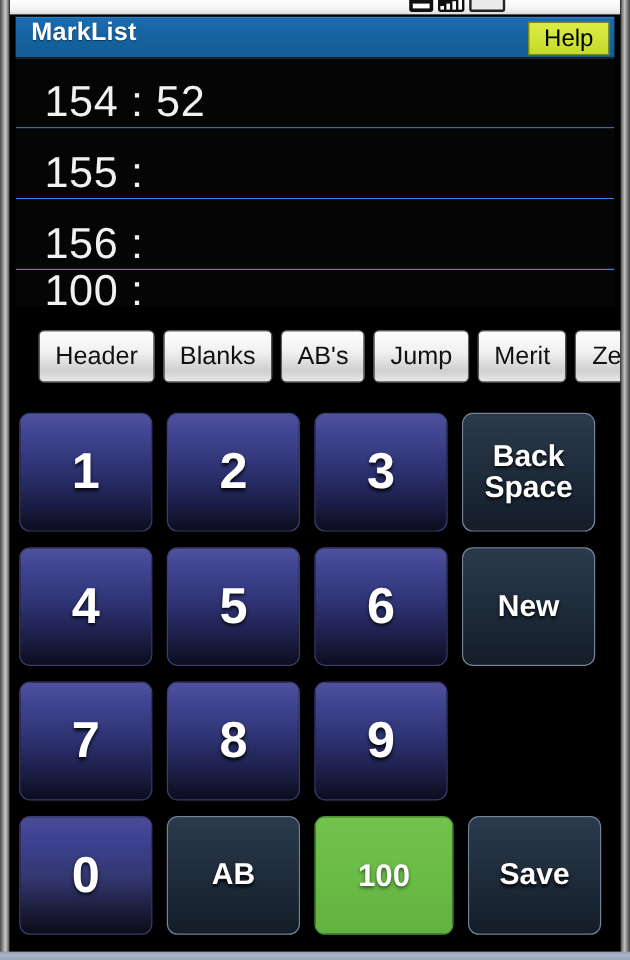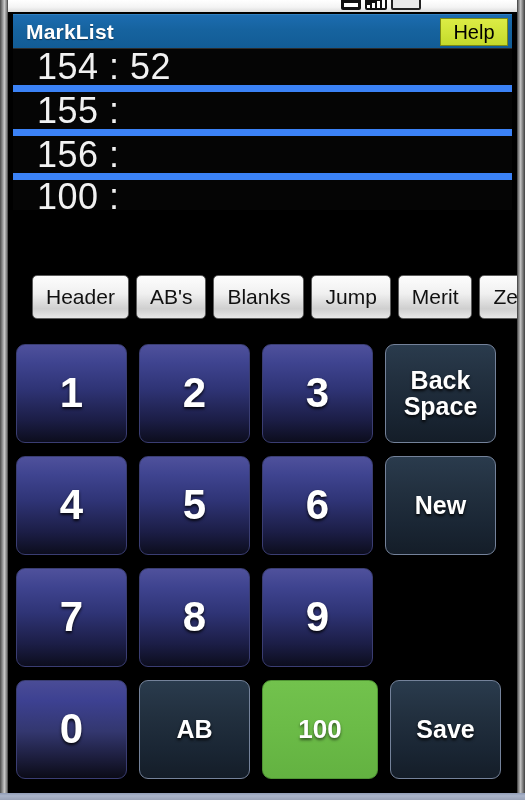--- a/index.html
+++ b/index.html
@@ -112,21 +112,20 @@
   
   #title-bar {
     position: absolute;
     left: 5px; top: 14px;
     width: 499px;
     height: 34px;
     background: linear-gradient(to bottom, #1c6cb0 0%, #16639f 45%, #125c96 100%);
     border-top: 1px solid #2e7fc0;
     box-sizing: border-box;
     display: flex;
-    align-items: center;
     overflow: hidden;
   }
   #app-title {
     color: #ffffff;
     font-size: 21px;
     font-weight: bold;
     margin-left: 13px;
     letter-spacing: 0.2px;
     text-shadow: 0 1px 1px rgba(0,0,0,0.45);
     white-space: nowrap;
@@ -153,24 +152,24 @@
   #list-area {
     position: absolute;
     left: 5px;
     top: 48px;
     width: 499px;
     height: 213px;
     background: #000;
     overflow: hidden;
   }
   .list-row {
-    height: 44px;
-    border-bottom: 7px solid #3b82f6;
-    display: flex;
-    align-items: center;
+    height: 59px;
+    border-bottom: 1px solid #3b82f6;
+    display: flex;
+    align-items: flex-end;
     box-sizing: border-box;
     background: #050505;
   }
   .list-row:first-child { border-top: 1px solid #2b2b2b; }
   .row-text {
     color: #f1f1f1;
     font-size: 36px;
     font-weight: normal;
     margin-left: 24px;
     letter-spacing: 0.5px;
@@ -323,22 +322,22 @@
       <div class="list-row">
         <span class="row-text">156 :</span>
       </div>
       <div class="list-row partial">
         <span class="row-text">100 :</span>
       </div>
     </div>
 
     <div id="toolbar">
       <div class="tool-btn">Header</div>
+      <div class="tool-btn">Blanks</div>
       <div class="tool-btn">AB's</div>
-      <div class="tool-btn">Blanks</div>
       <div class="tool-btn">Jump</div>
       <div class="tool-btn">Merit</div>
       <div class="tool-btn">Zer</div>
     </div>
 
     <div id="keypad">
 
       <div class="key-row r1">
         <div class="key key-num">1</div>
         <div class="key key-num">2</div>

